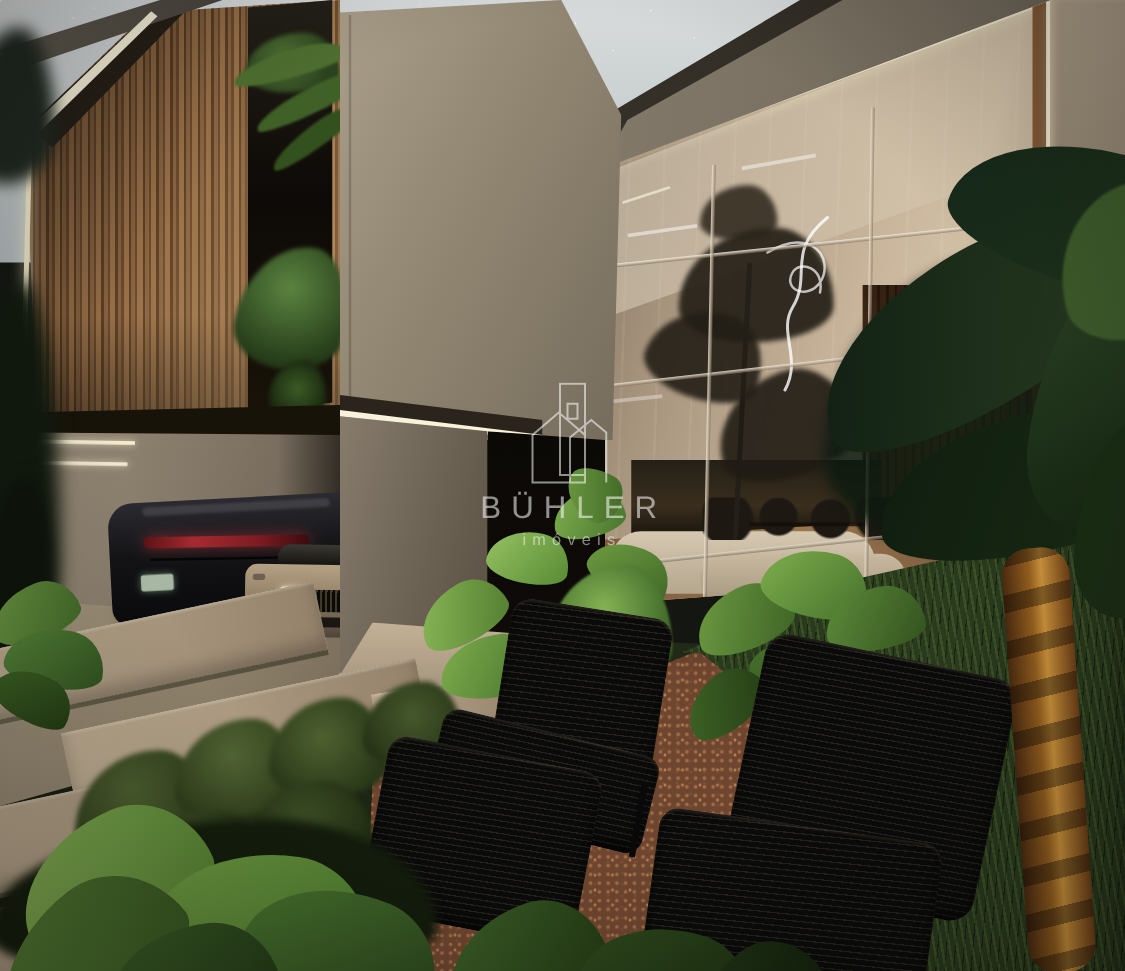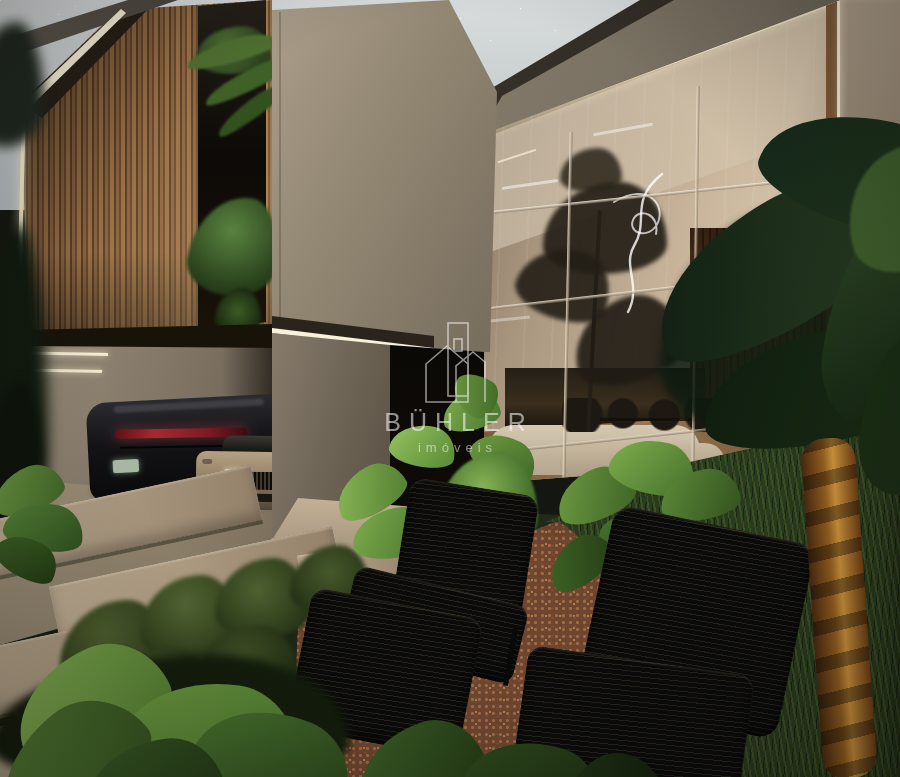--- a/index.html
+++ b/index.html
@@ -185,21 +185,21 @@
   <div class="leaf" style="left:120px;top:682px;width:180px;height:112px;background:linear-gradient(120deg,#6f9c42,#44702a);transform:rotate(8deg);"></div>
   <div class="leaf" style="left:-15px;top:715px;width:170px;height:104px;background:linear-gradient(120deg,#5d8c3a,#35521f);transform:rotate(-38deg);"></div>
   <div class="leaf" style="left:195px;top:712px;width:160px;height:98px;background:linear-gradient(120deg,#48742e,#27401a);transform:rotate(22deg);"></div>
   <div class="leaf" style="left:85px;top:740px;width:140px;height:90px;background:linear-gradient(120deg,#3c6028,#1f3614);transform:rotate(-6deg);"></div>
   <div class="leaf" style="left:355px;top:725px;width:130px;height:84px;background:linear-gradient(120deg,#3c6028,#223813);transform:rotate(-18deg);"></div>
   <div class="leaf" style="left:465px;top:742px;width:140px;height:88px;background:linear-gradient(120deg,#2e4a1e,#1a2c0f);transform:rotate(18deg);"></div>
   <div class="leaf" style="left:550px;top:760px;width:110px;height:72px;background:linear-gradient(120deg,#223818,#12200b);transform:rotate(-32deg);"></div>
 
   <div class="abs" style="left:0;top:0;width:900px;height:777px;background:radial-gradient(ellipse at 50% 45%,rgba(0,0,0,0) 55%,rgba(10,8,5,.35) 100%);pointer-events:none;"></div>
 
-  <div class="abs" style="left:370px;top:322px;width:170px;height:140px;">
+  <div class="abs" style="left:370px;top:306px;width:170px;height:140px;">
     <svg class="abs" style="left:53px;top:0;opacity:.55;" width="64" height="84" viewBox="0 0 64 84">
       <g fill="none" stroke="#ffffff" stroke-width="1.6">
         <rect x="25" y="1" width="20" height="73"></rect>
         <rect x="31" y="17" width="8" height="12"></rect>
         <path d="M3,42 L24,24 L45,42 L45,80 L3,80 Z"></path>
         <path d="M33,80 L33,44 L50,30 L62,40 L62,80"></path>
       </g>
     </svg>
     <div class="abs wmtext" style="left:0;top:86px;width:170px;font-size:25px;font-weight:400;letter-spacing:8px;text-indent:8px;">BÜHLER</div>
     <div class="abs wmtext" style="left:0;top:118px;width:170px;font-size:13px;letter-spacing:5px;text-indent:5px;color:rgba(255,255,255,.5);">imóveis</div>

